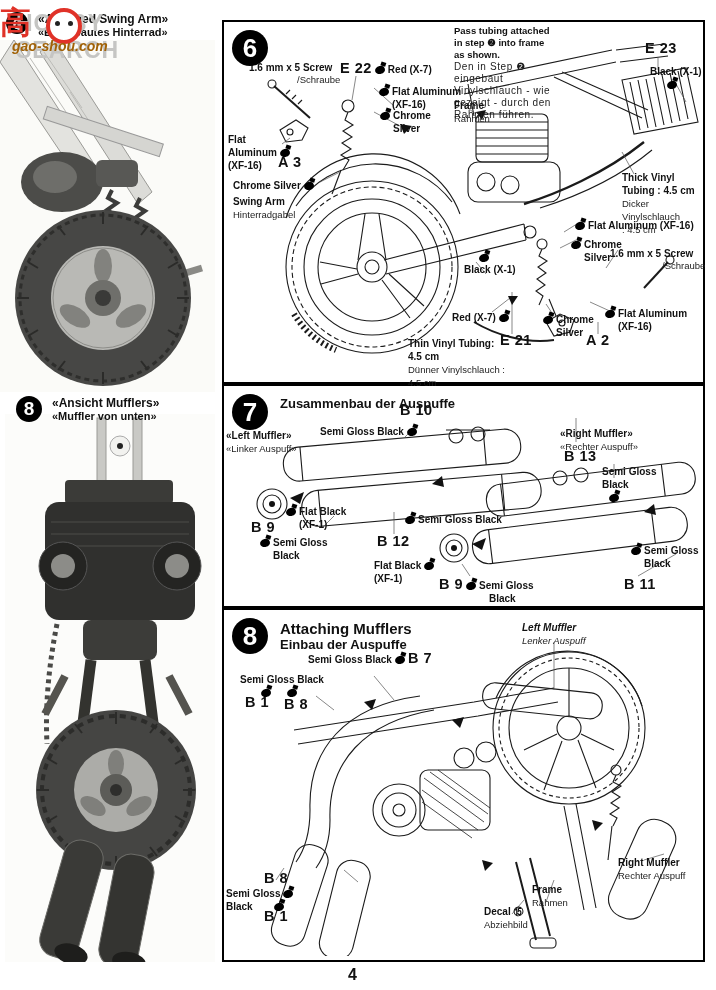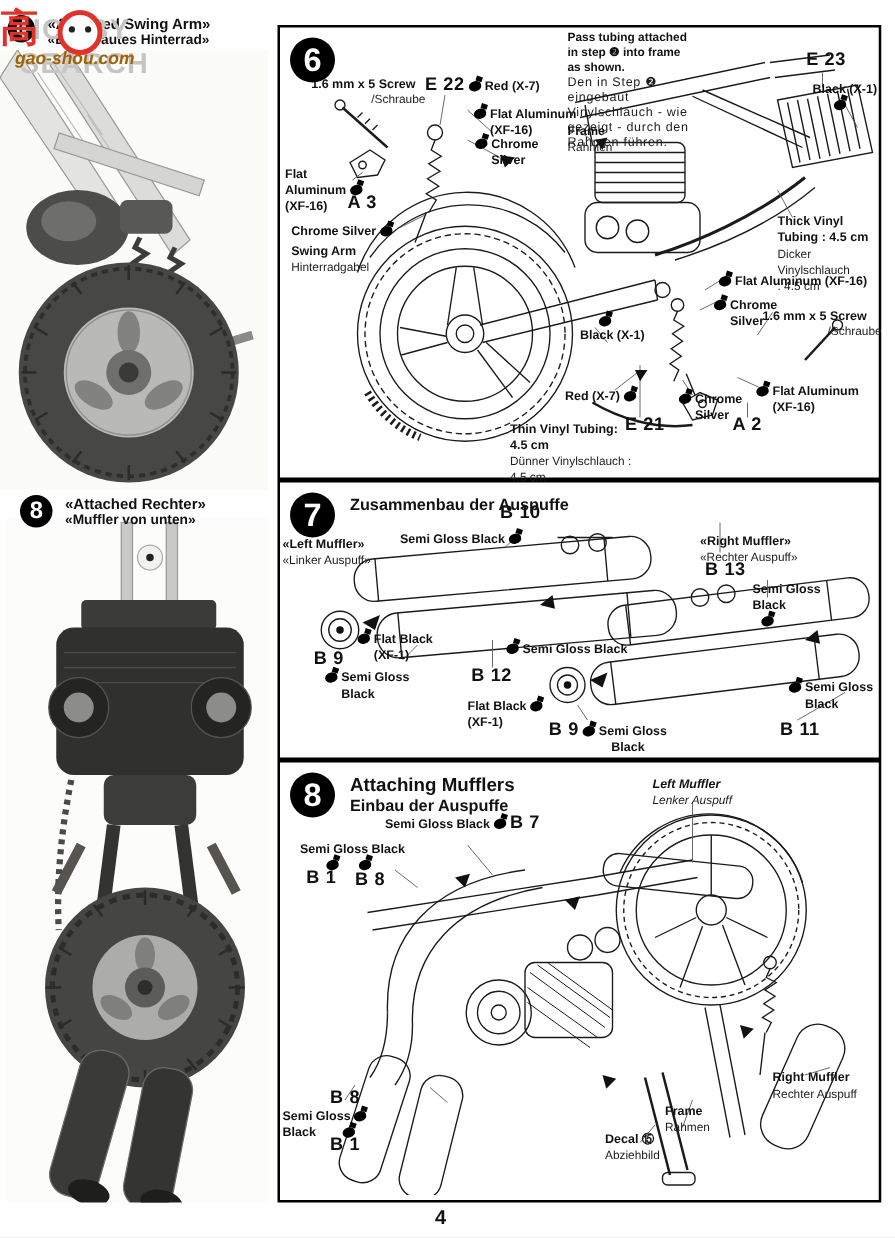--- a/index.html
+++ b/index.html
@@ -93,21 +93,21 @@
       <ellipse cx="75" cy="276" rx="17" ry="9" transform="rotate(32 75 276)"></ellipse>
       <ellipse cx="131" cy="276" rx="17" ry="9" transform="rotate(-32 131 276)"></ellipse>
     </g>
     <circle cx="103" cy="258" r="18" fill="#6f6f6b"></circle>
     <circle cx="103" cy="258" r="8" fill="#3a3a38"></circle>
   </svg>
 
   <div class="photo-cap cap2" style="left:16px;top:396px;">
     <span class="cap-circle">8</span>
     <div class="cap-lines" style="margin-left:36px;">
-      <div class="cap-en">«Attached Rechter»</div>
+      <div class="cap-en">«Ansicht Mufflers»</div>
       <div class="cap-de">«Muffler von unten»</div>
     </div>
   </div>
 
   <svg width="210" height="548" style="position:absolute;left:5px;top:414px;z-index:1">
     <rect width="210" height="548" fill="#fcfcfa"></rect>
     <rect x="92" y="4" width="9" height="66" fill="#c9c9c5" stroke="#9a9a96"></rect>
     <rect x="128" y="4" width="9" height="66" fill="#c9c9c5" stroke="#9a9a96"></rect>
     <circle cx="115" cy="32" r="10" fill="#f2f2ef" stroke="#aaa"></circle>
     <circle cx="115" cy="32" r="3" fill="#222"></circle>

